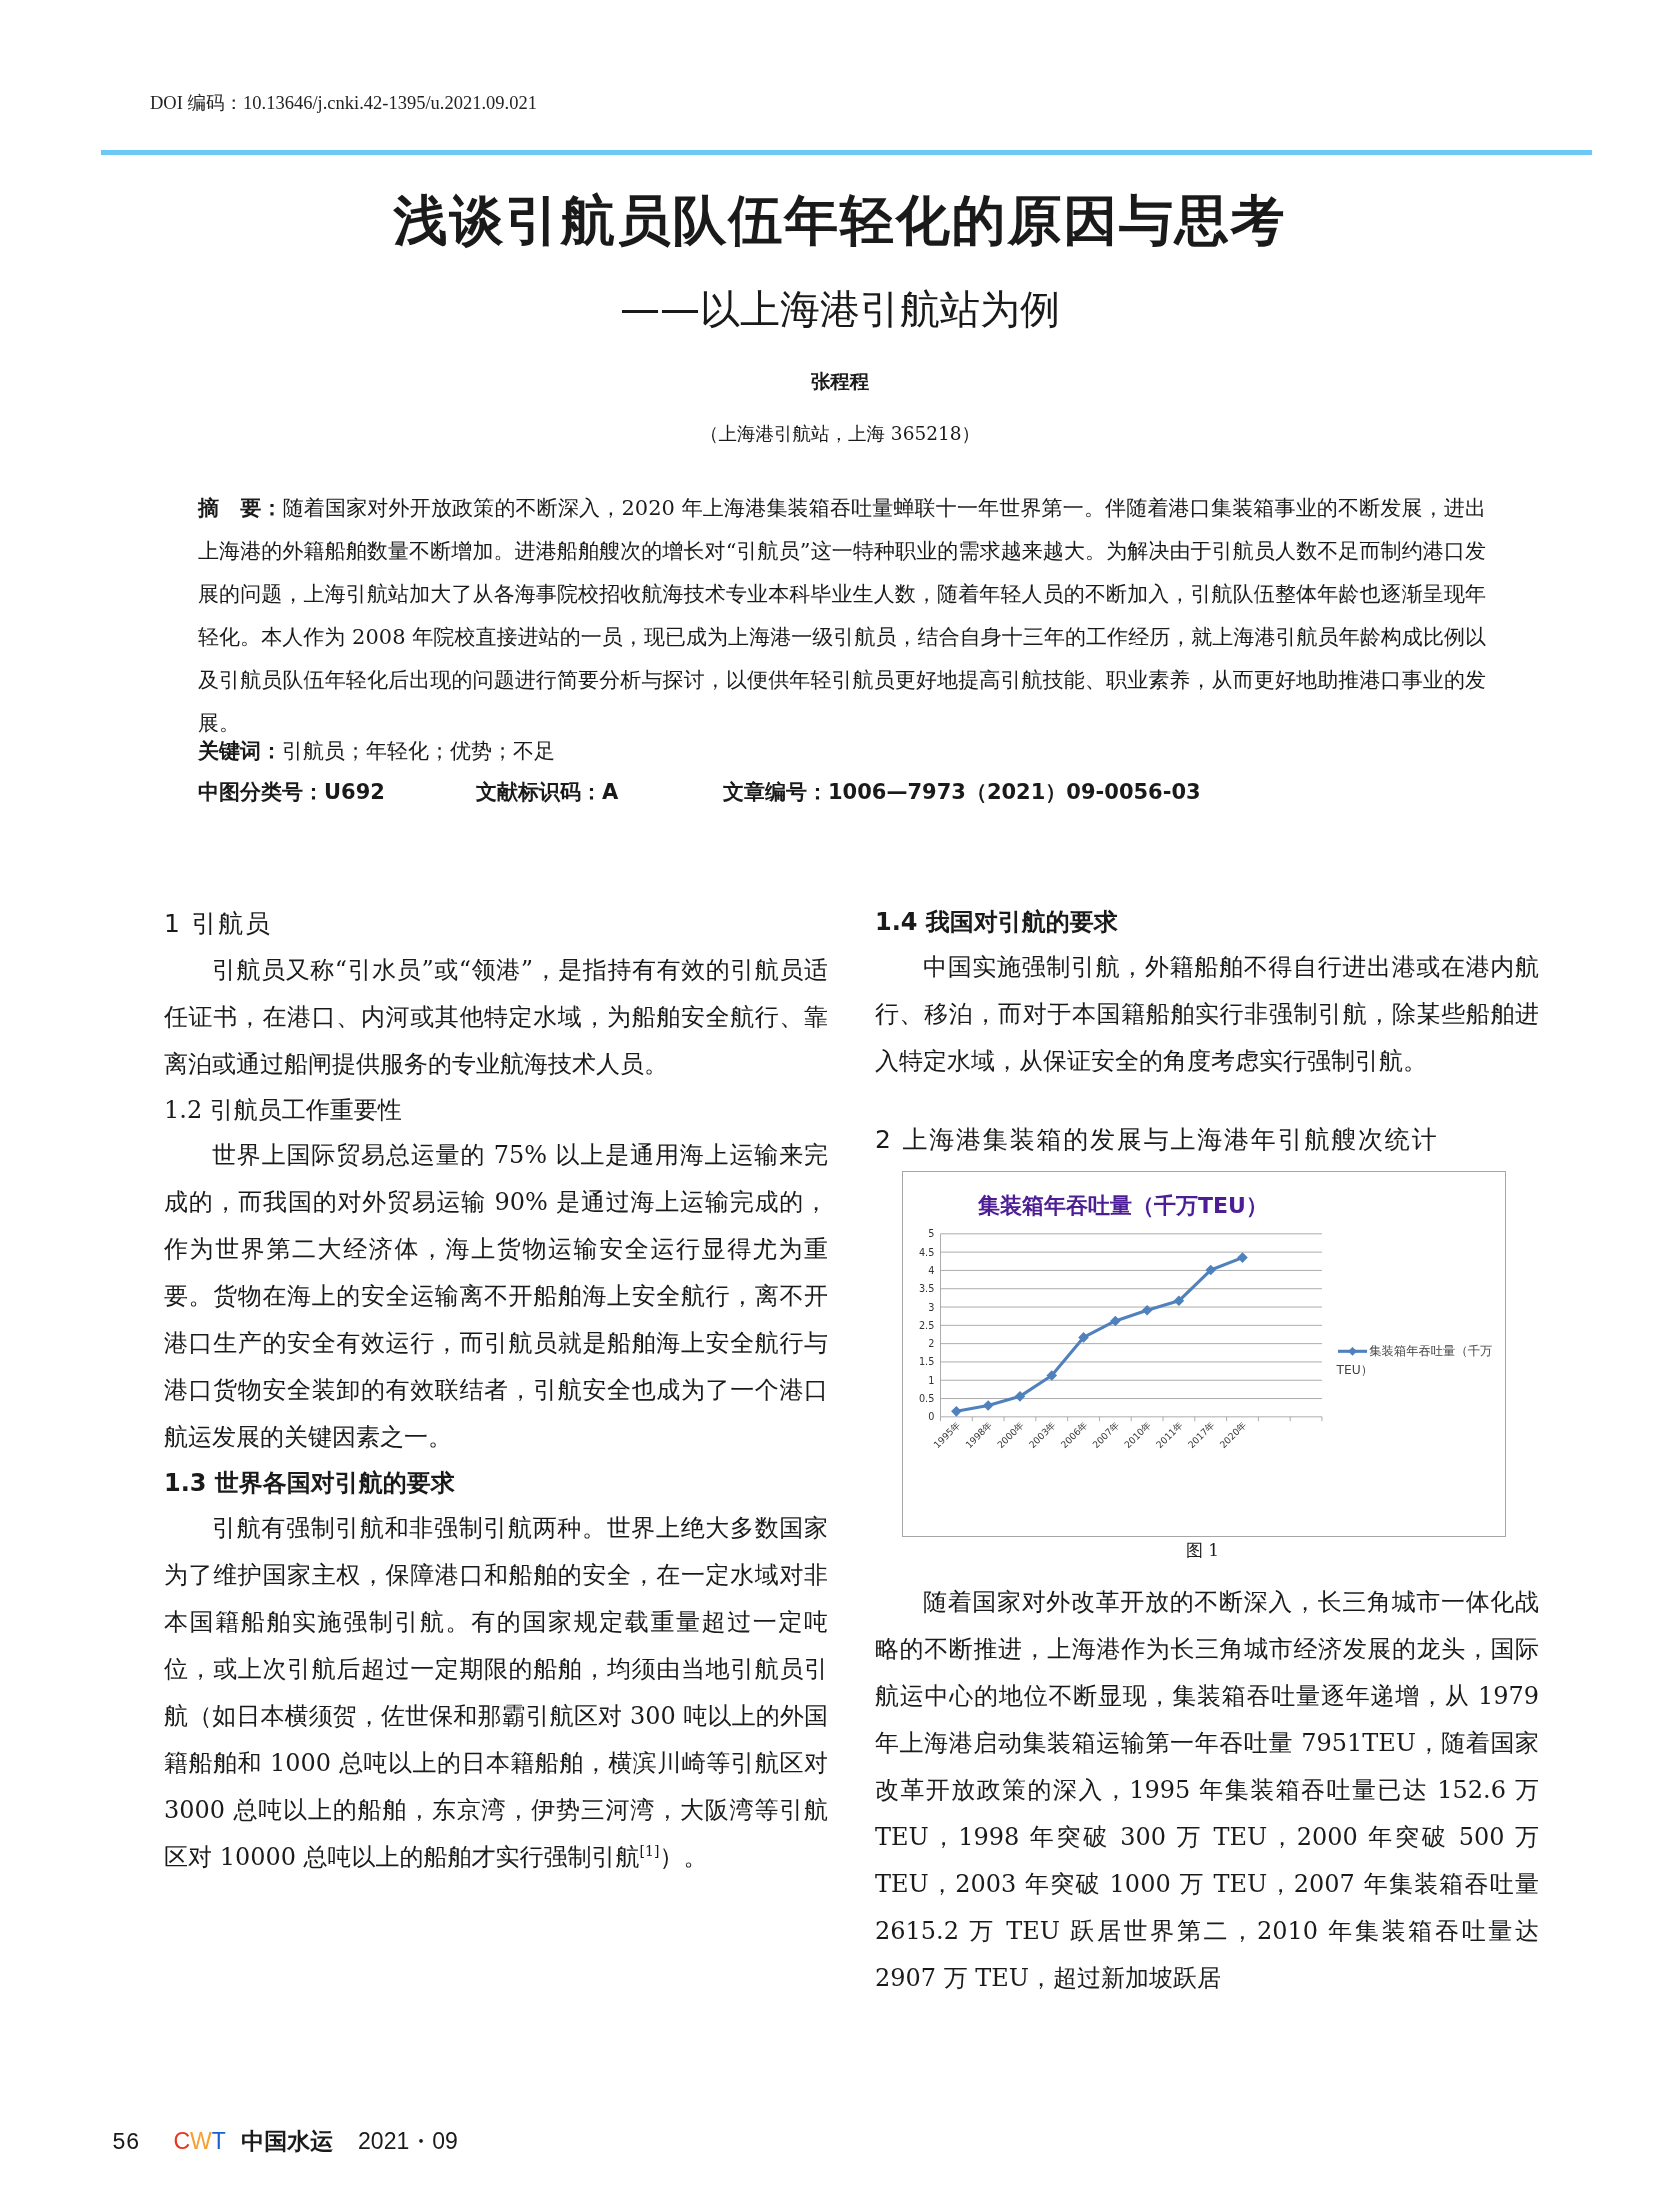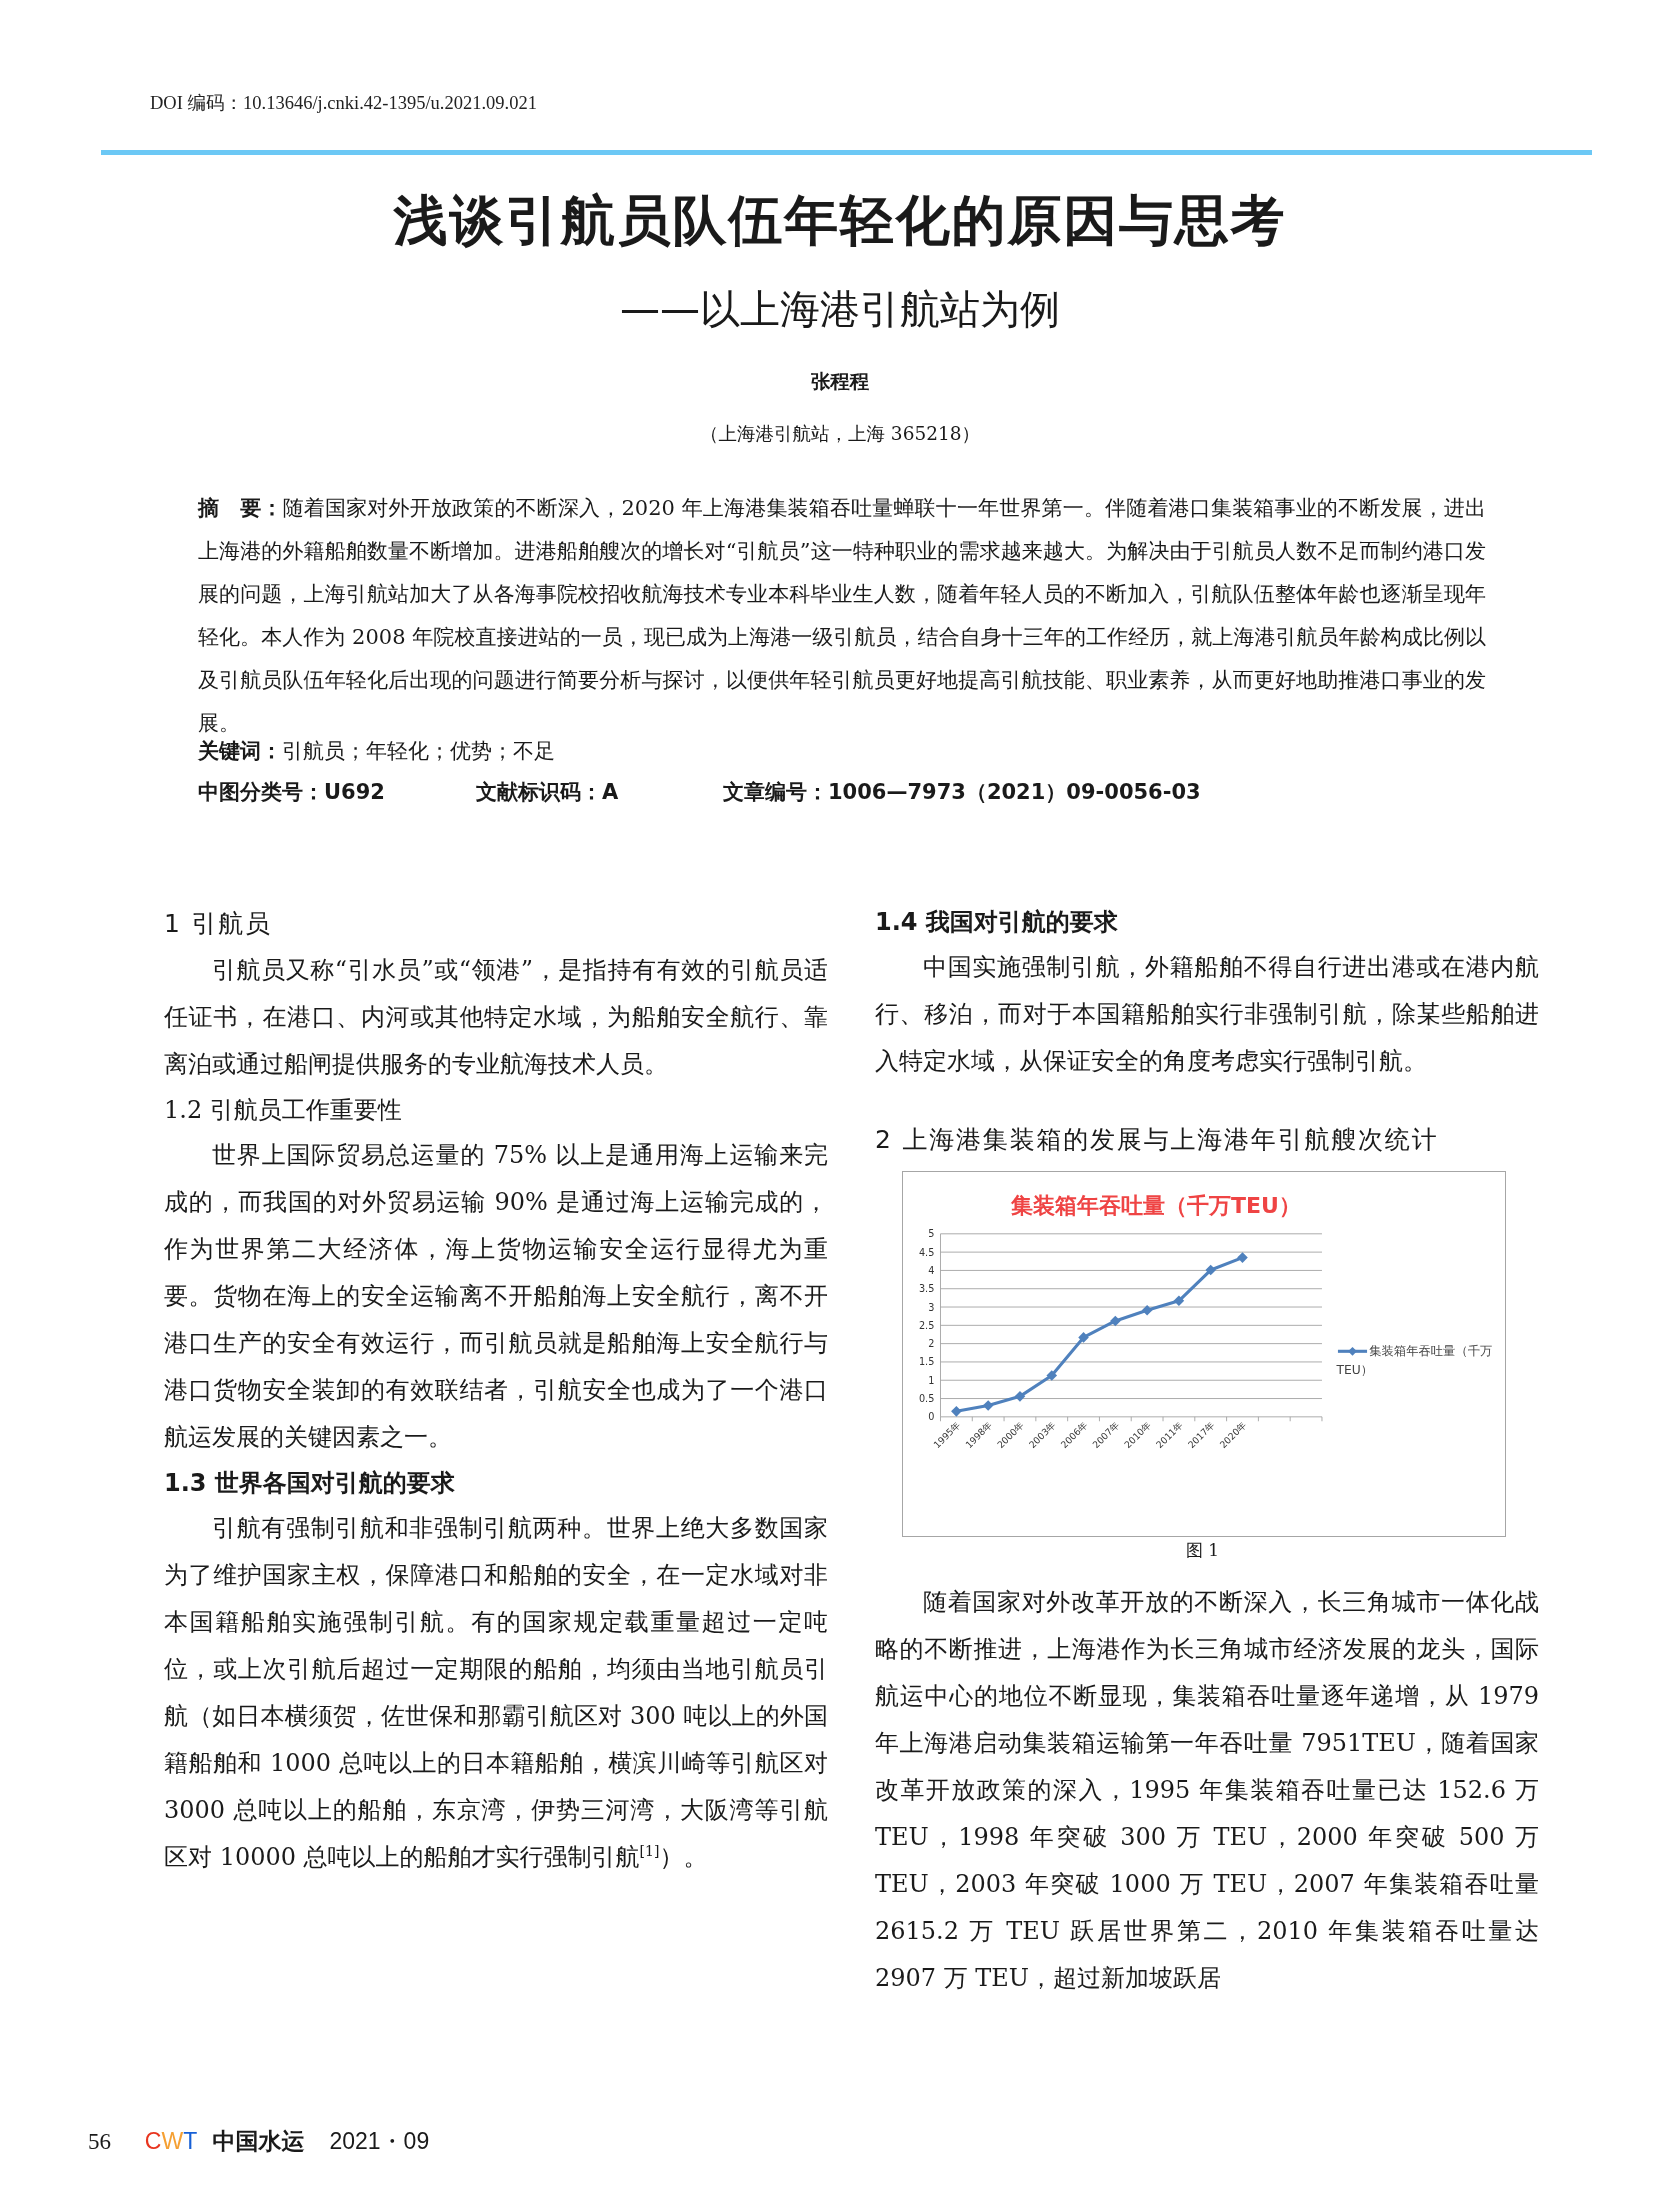--- a/index.html
+++ b/index.html
@@ -28,28 +28,28 @@
   .col.right { left:875px; top:900px; }
   .h1 { font-size:25px; font-family:"DejaVu Sans",sans-serif; font-weight:normal; letter-spacing:1.8px; margin:0; line-height:47px; }
   .h2 { font-size:24px; font-family:"DejaVu Sans",sans-serif; font-weight:bold; margin:0; line-height:44px; }
   .h2.light { font-weight:normal; font-family:"DejaVu Serif",serif; }
   .p { margin:0; text-indent:2em; font-family:"DejaVu Serif",serif; }
   sup { font-size:14px; line-height:0; }
   .spacer { height:31px; }
   .chartbox { position:relative; width:602px; height:364px; margin:8px 0 0 26.5px;
               border:1.3px solid #a6a6a6; background:#fff; }
   .chart-title { position:absolute; top:9.7px; left:0; width:441px; text-align:center; font-size:22px; font-weight:bold;
-                 font-family:"DejaVu Sans",sans-serif; color:#ef4444;padding-left:33px; }
+                 font-family:"DejaVu Sans",sans-serif; color:#4c1d95; }
   .chart-svg { position:absolute; left:0; top:0; }
   .legend { position:absolute; left:434px; top:170px; width:159px; font-size:12.3px; line-height:18.5px; color:#444;
             font-family:"DejaVu Sans",sans-serif; }
   .legend .swatch { display:inline-block; vertical-align:middle; margin-right:1.8px; }
   .caption { text-align:center; font-size:17px; line-height:26.5px; width:655px; font-family:"DejaVu Serif",serif; }
   .footer { left:88px; top:2126px; font-size:23px; }
-  .footer .pg { font-family:Liberation Serif, serif; margin-right:26.5px; }
+  .footer .pg { font-family:Liberation Mono, monospace; margin-right:26.5px;margin-left:24px; }
   .footer .cwt { font-family:"Liberation Sans",sans-serif; margin-right:8px; }
   .footer .jn { font-family:"DejaVu Serif",serif; font-weight:bold; margin-right:17.6px; }
   .footer .iss { font-family:"Liberation Sans",sans-serif; }
 </style>
 </head>
 <body>
 
 <div class="abs doi">DOI 编码：10.13646/j.cnki.42-1395/u.2021.09.021</div>
 <div class="abs rule" style="background: rgb(108, 200, 245);"></div>
 

